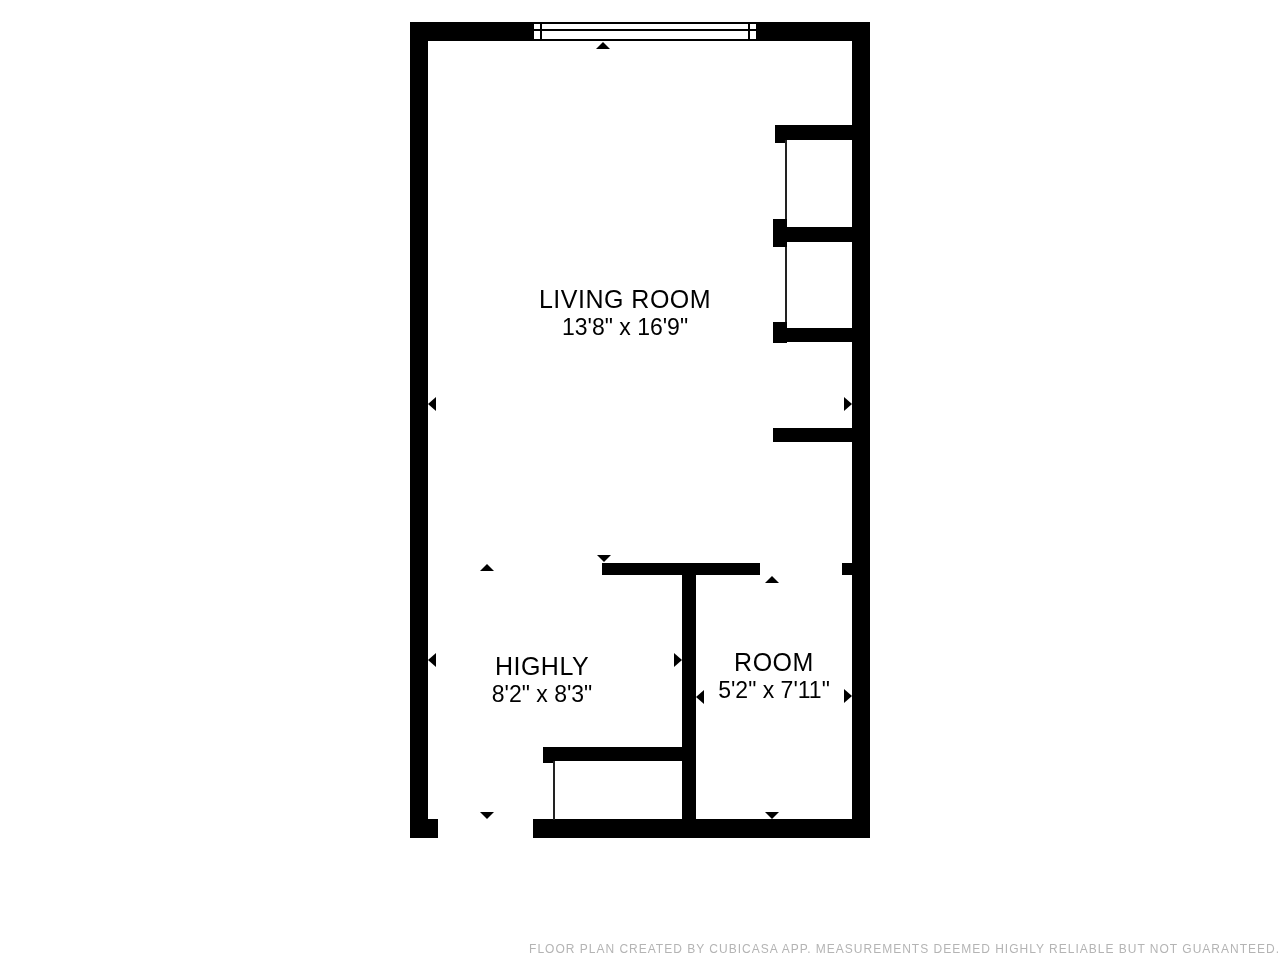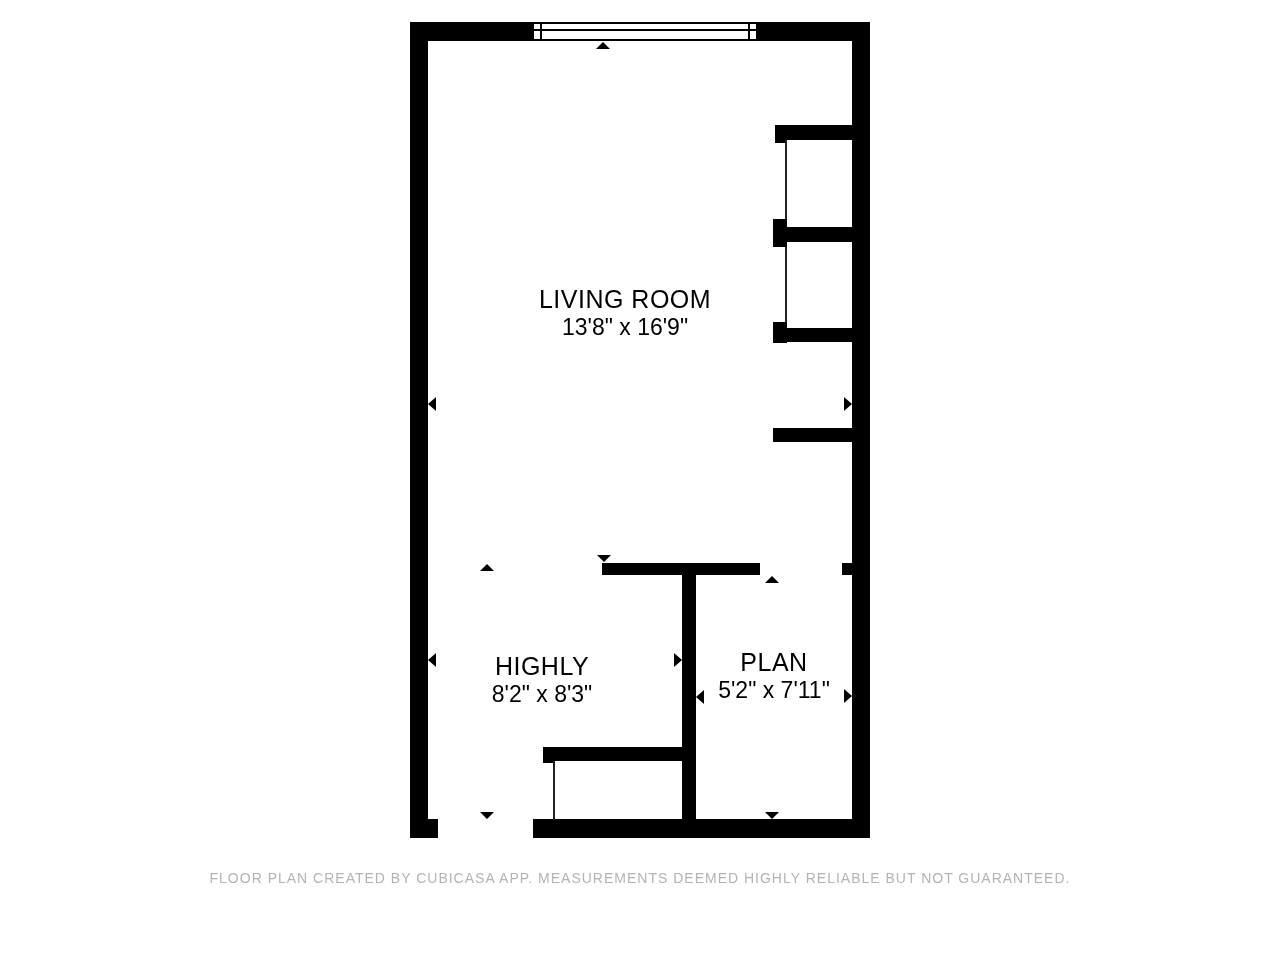--- a/index.html
+++ b/index.html
@@ -50,23 +50,23 @@
     text-align: center;
     color: var(--room-text);
     white-space: nowrap;
   }
   .room-name { font-size: 25px; line-height: 28px; letter-spacing: 0.5px; }
   .room-dims { font-size: 23px; line-height: 28px; }
   .footer {
     position: absolute;
     left: 0;
     width: 100%;
-    top: 870px;
-    text-align: center;
-    font-size: 14px;
+    top: 942px;
+    text-align: right;
+    font-size: 12px;
     letter-spacing: 1px;
     color: var(--footer-text);
     white-space: nowrap;
   }
 </style>
 </head>
 <body>
 
 <div class="canvas">
 
@@ -116,19 +116,19 @@
 
   <div class="room-label" style="left:625px; top:285px;">
     <div class="room-name">LIVING ROOM</div>
     <div class="room-dims">13'8" x 16'9"</div>
   </div>
   <div class="room-label" style="left:542px; top:652px;">
     <div class="room-name">HIGHLY</div>
     <div class="room-dims">8'2" x 8'3"</div>
   </div>
   <div class="room-label" style="left:774px; top:648px;">
-    <div class="room-name">PLAN</div>
+    <div class="room-name">ROOM</div>
     <div class="room-dims">5'2" x 7'11"</div>
   </div>
 
   <div class="footer">FLOOR PLAN CREATED BY CUBICASA APP. MEASUREMENTS DEEMED HIGHLY RELIABLE BUT NOT GUARANTEED.</div>
 
 </div>
 
 </body></html>

